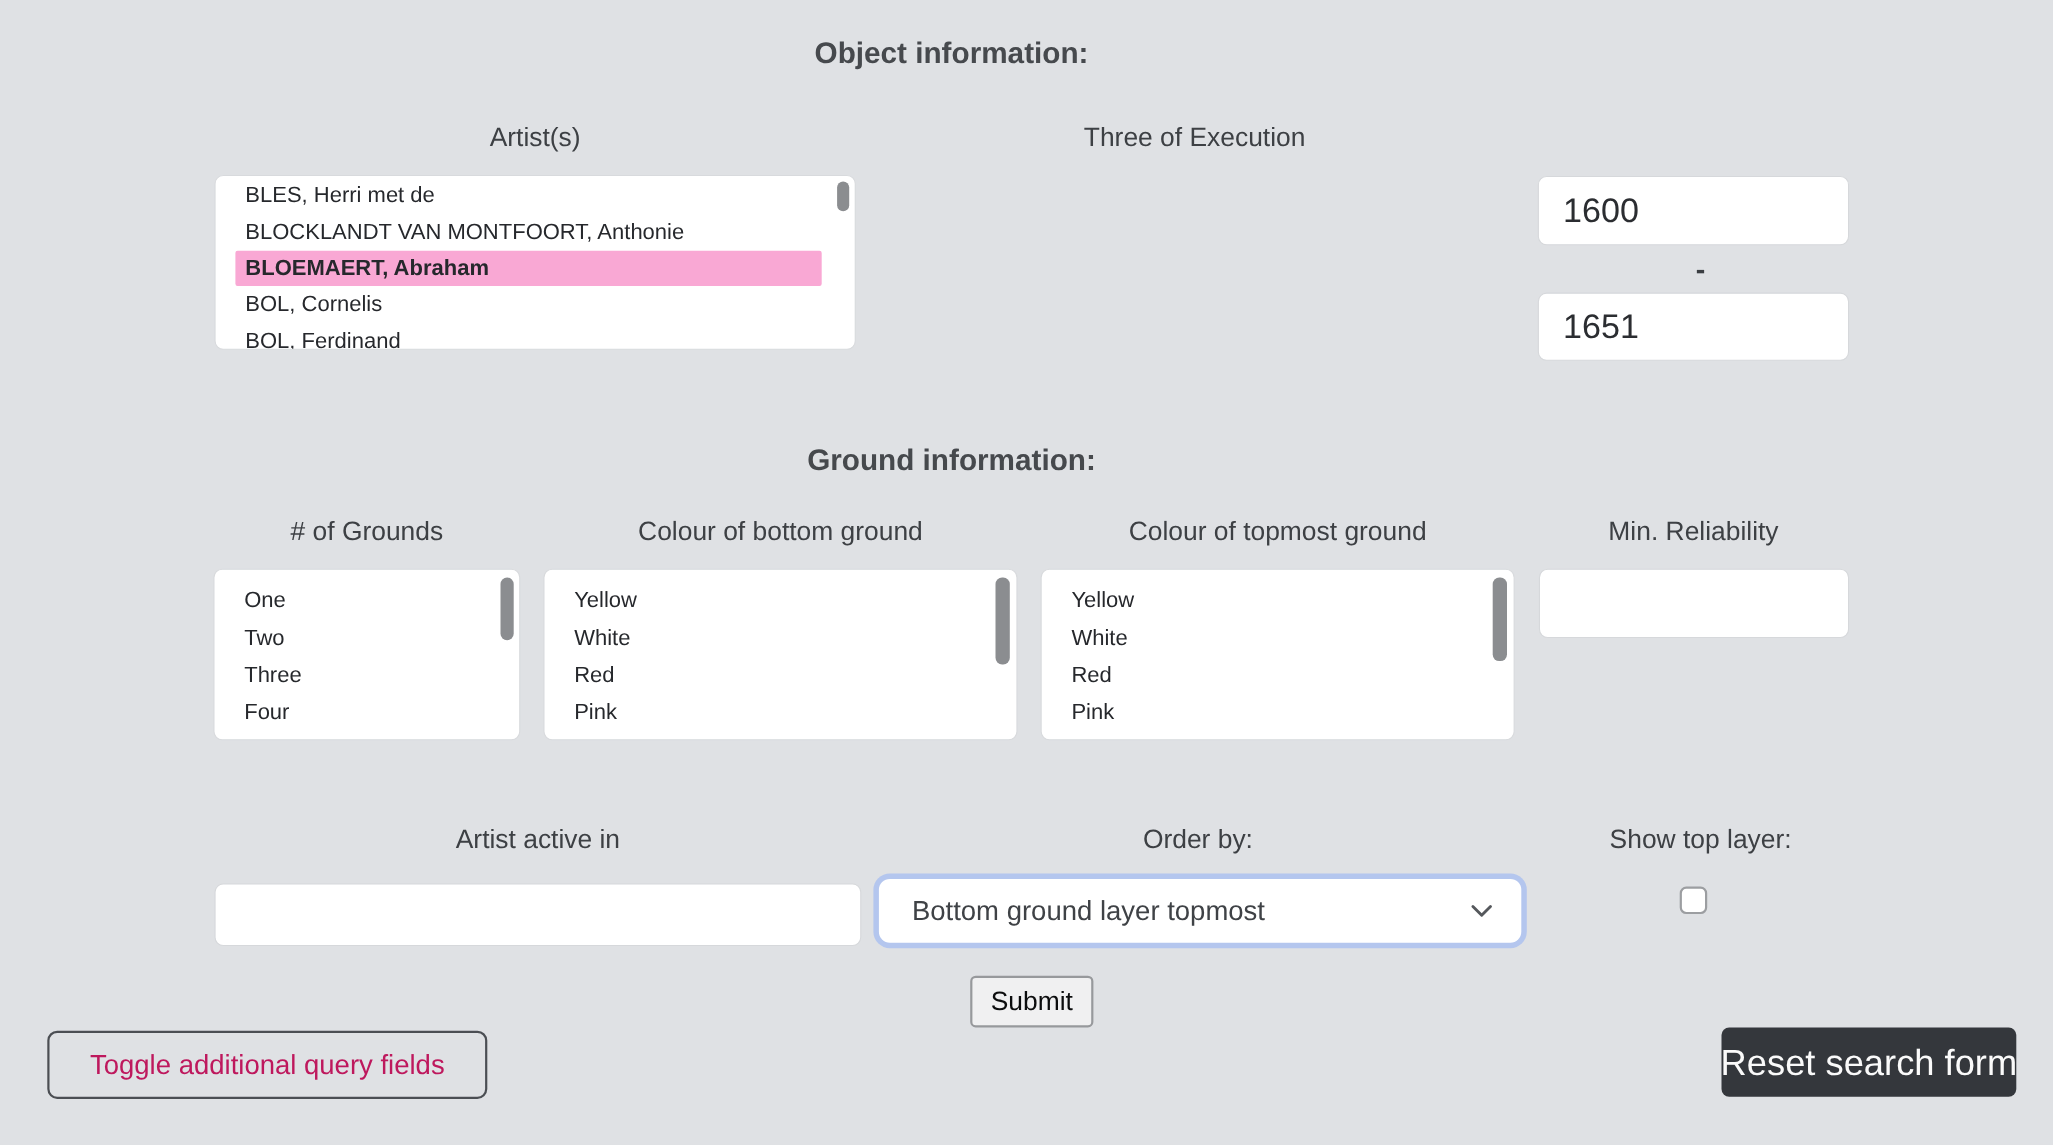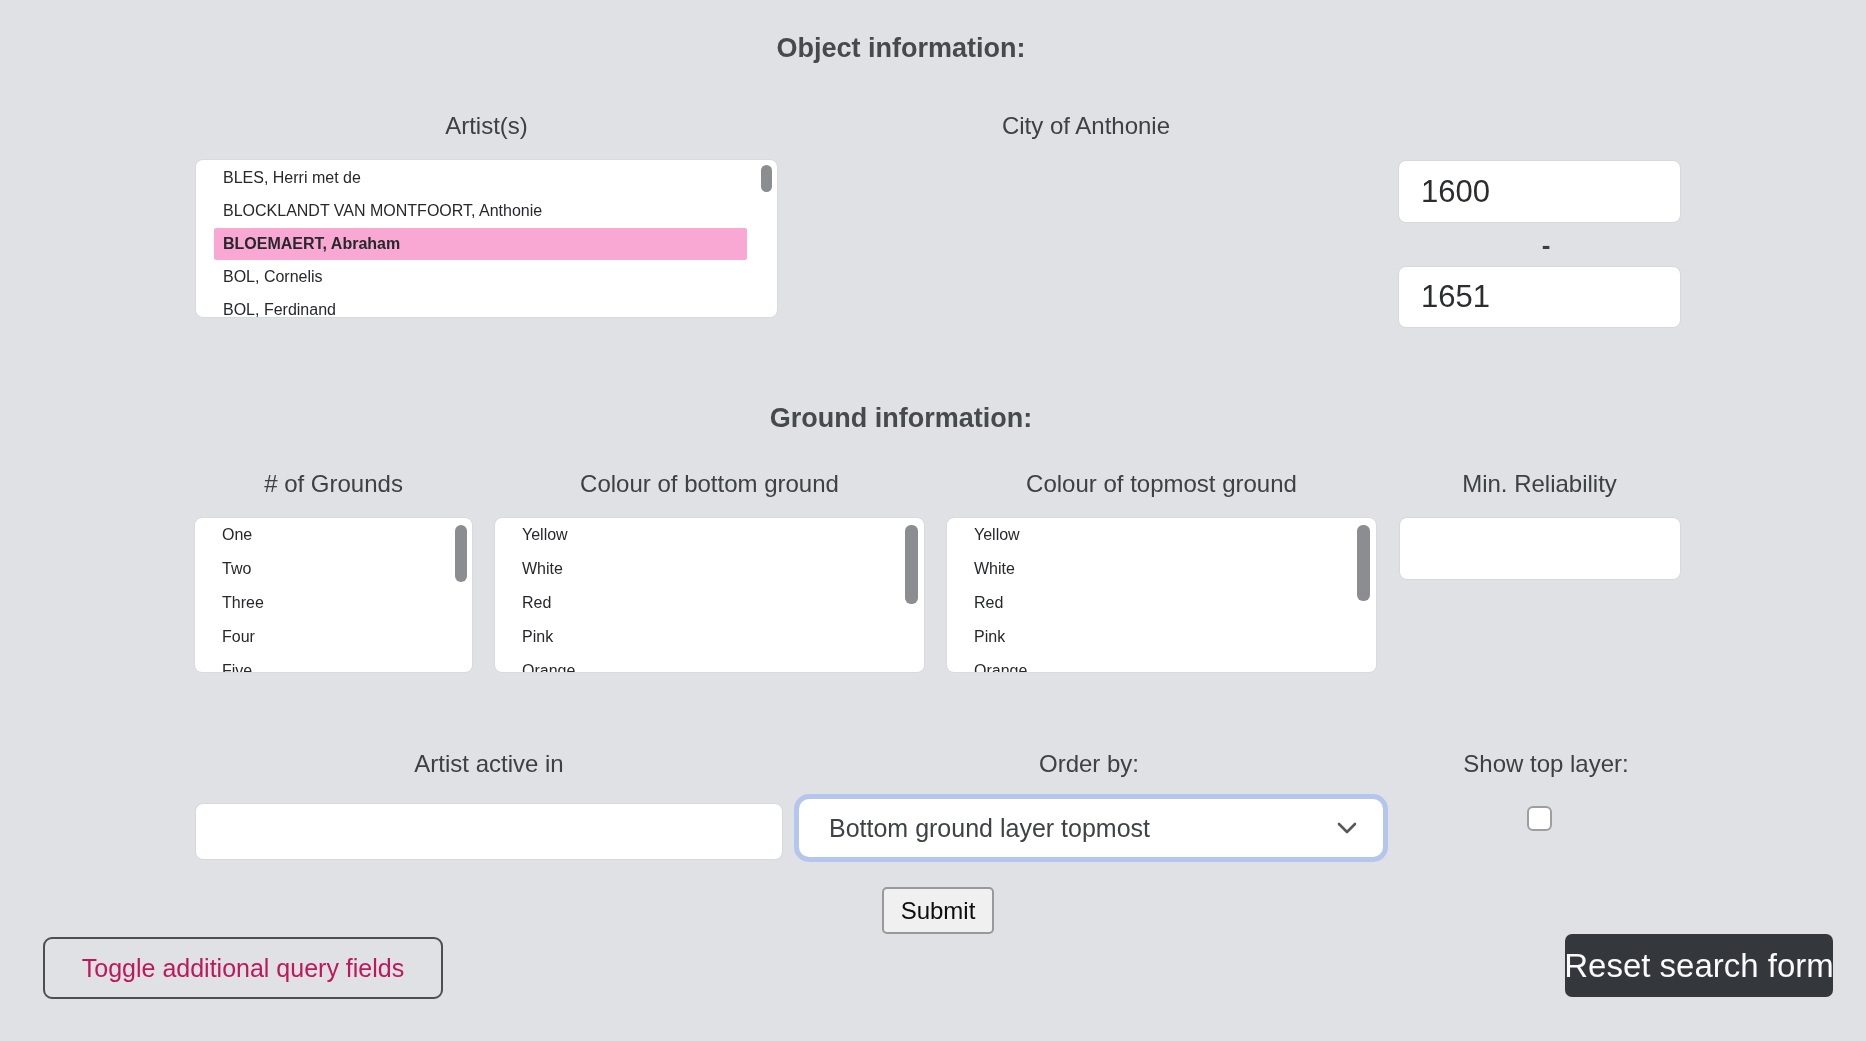--- a/index.html
+++ b/index.html
@@ -10,43 +10,43 @@
   .canvas{
     position:relative;
     width:1866px;height:1041px;
     background:#dfe1e4;
     overflow:hidden;
     color:#3e4145;
   }
   .heading{
     position:absolute;left:0;width:1730px;
     text-align:center;
-    font-size:27px;font-weight:bold;color:#46494d;padding-left:36px;
+    font-size:27px;font-weight:bold;color:#46494d;
   }
   .col-label{
     position:absolute;
     text-align:center;
     font-size:24px;color:#3d4044;
     white-space:nowrap;
   }
   .listbox{
     position:absolute;
     background:#ffffff;
     border:1px solid #d8dadd;
     border-radius:8px;
     overflow:hidden;
     box-sizing:border-box;
   }
   .listbox .opts{padding-top:2px;}
-  .listbox.row2 .opts{padding-top:0;}
+  .listbox.row2 .opts{padding-top:12px;}
   .opt{
     height:32px;line-height:32px;
     margin:0 30px 1px 18px;
     padding-left:9px;
-    font-size:16px;color:#26282c;
+    font-size:20px;color:#26282c;
     border-radius:2px;
     white-space:nowrap;overflow:hidden;
   }
   .listbox.row2 .opt{height:33px;line-height:33px;}
   .opt.selected{background:#f9a8d4;font-weight:bold;}
   .thumb{
     position:absolute;
     background:#8b8d90;
     border-radius:6px;
   }
@@ -119,21 +119,21 @@
   }
 </style>
 </head>
 <body>
 
 <div class="canvas">
 
   <div class="heading" style="top:33px;">Object information:</div>
 
   <div class="col-label" style="left:195px;top:112px;width:583px;">Artist(s)</div>
-  <div class="col-label" style="left:794px;top:112px;width:584px;">City of Anthonie</div>
+  <div class="col-label" style="left:794px;top:112px;width:584px;">Three of Execution</div>
 
   <div class="listbox" style="left:195px;top:159px;width:583px;height:159px;">
     <div class="opts">
       <div class="opt">BLES, Herri met de</div>
       <div class="opt">BLOCKLANDT VAN MONTFOORT, Anthonie</div>
       <div class="opt selected">BLOEMAERT, Abraham</div>
       <div class="opt">BOL, Cornelis</div>
       <div class="opt">BOL, Ferdinand</div>
     </div>
     <div class="thumb" style="right:5px;top:5px;width:11px;height:27px;"></div>

